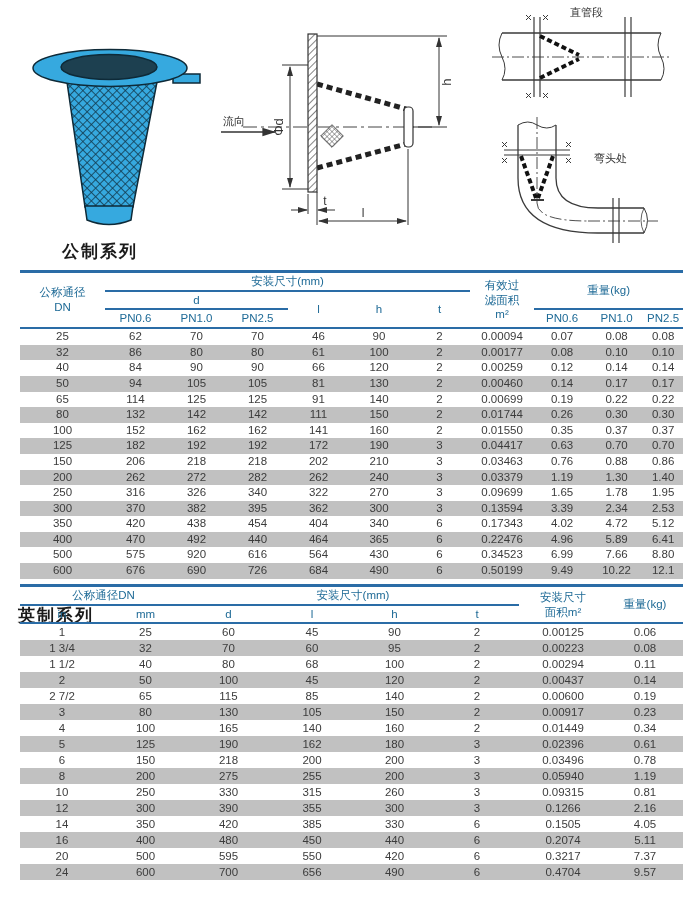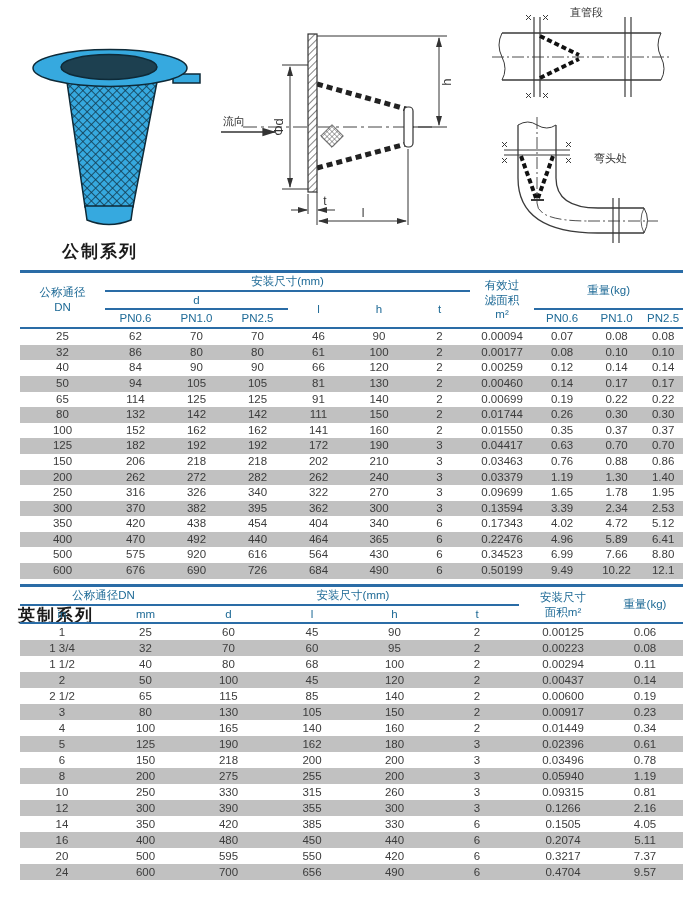--- a/index.html
+++ b/index.html
@@ -501,21 +501,21 @@
           <td>2</td>
           <td>50</td>
           <td>100</td>
           <td>45</td>
           <td>120</td>
           <td>2</td>
           <td>0.00437</td>
           <td>0.14</td>
         </tr>
         <tr>
-          <td>2 1/2</td>
+          <td>2 7/2</td>
           <td>65</td>
           <td>115</td>
           <td>85</td>
           <td>140</td>
           <td>2</td>
           <td>0.00600</td>
           <td>0.19</td>
         </tr>
         <tr>
           <td>3</td>

